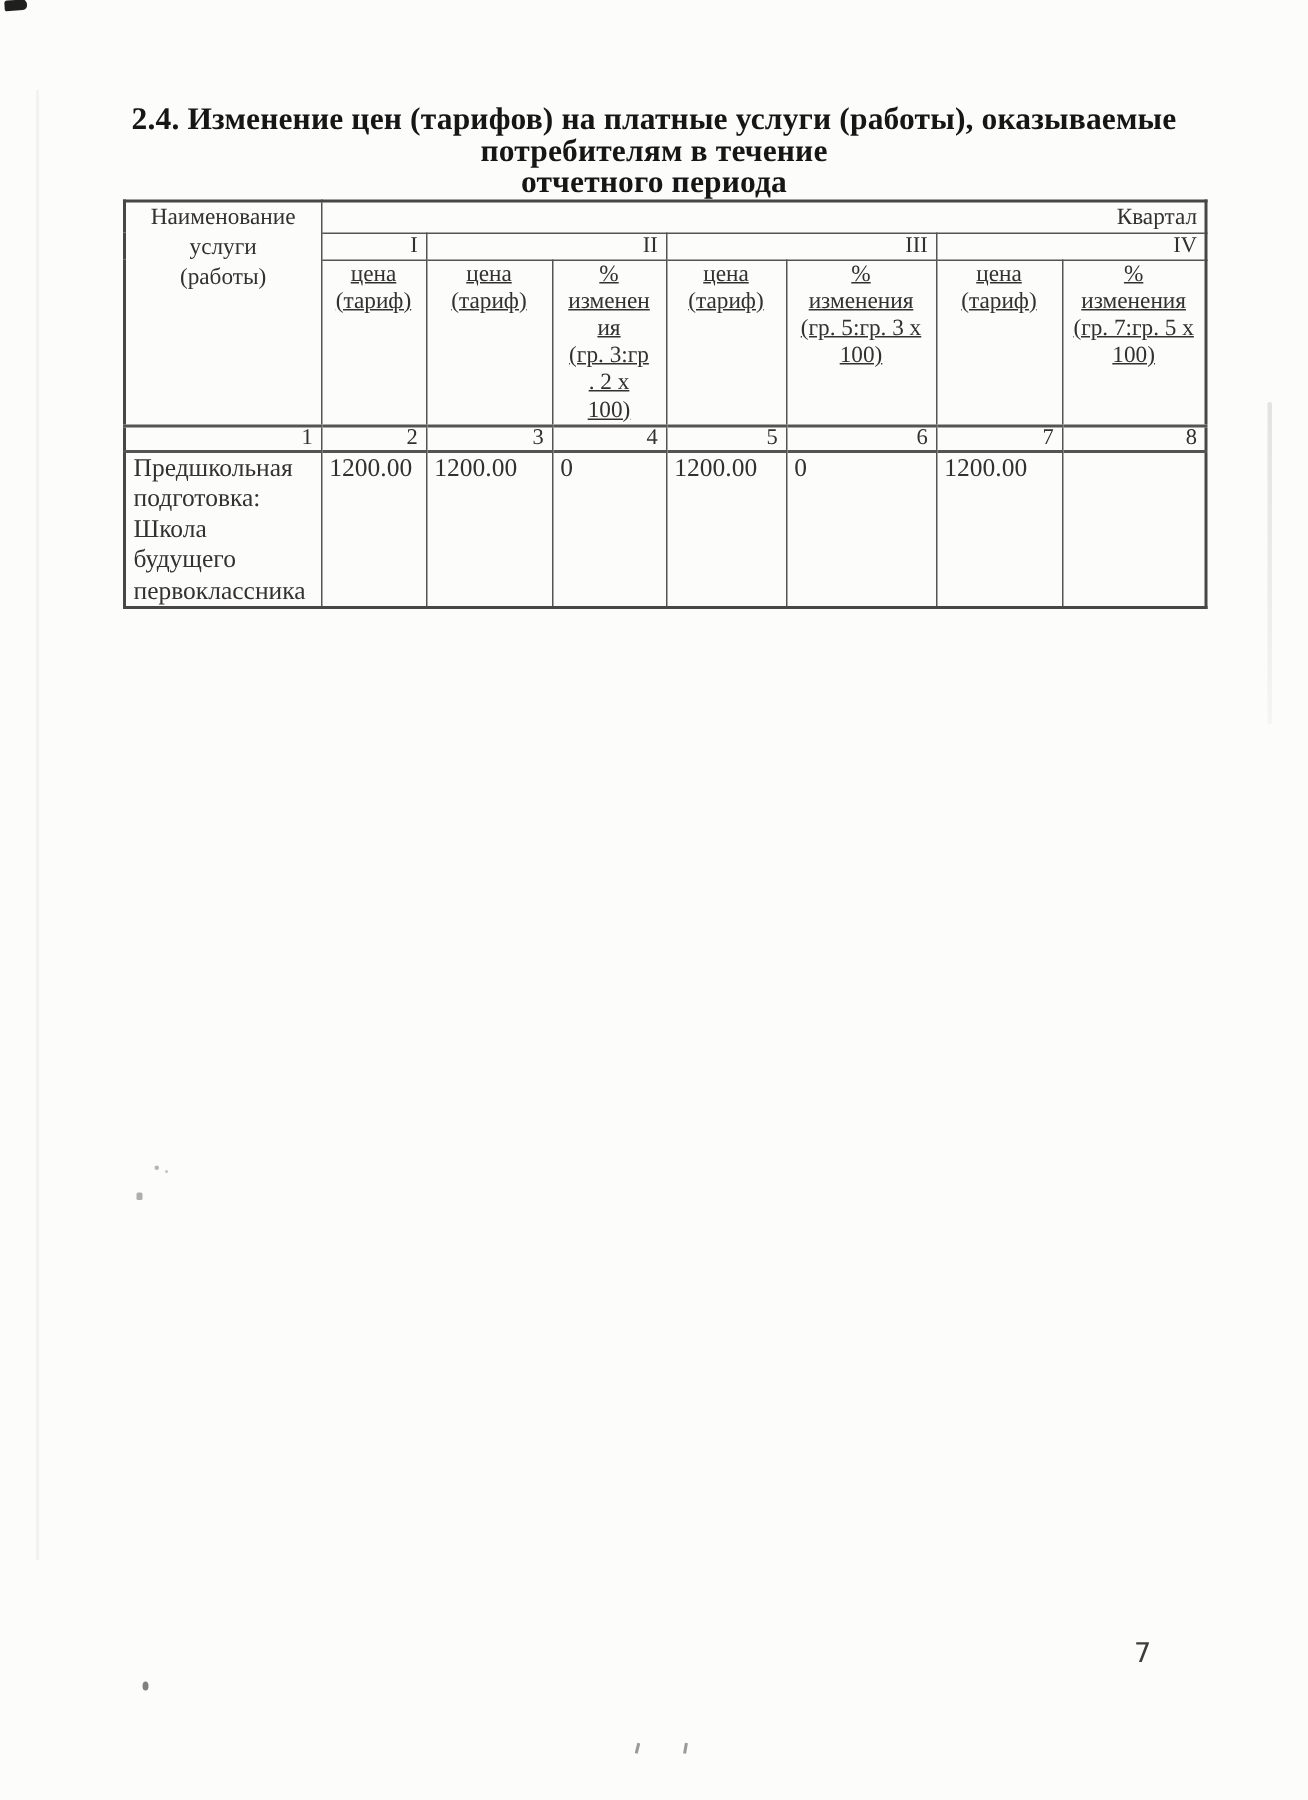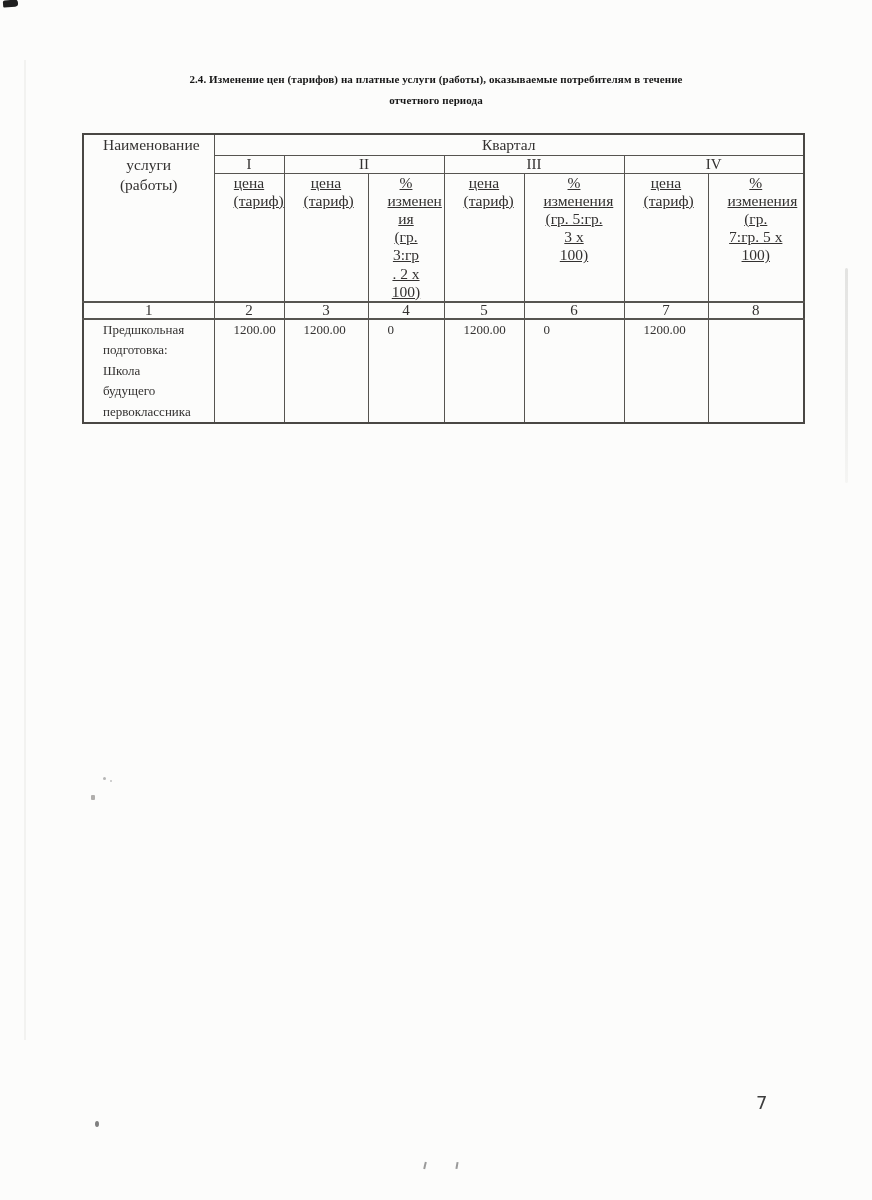--- a/index.html
+++ b/index.html
@@ -13,62 +13,62 @@
     color: #2f2f2f;
   }
 
   
   .heading {
     position: absolute;
     top: 69px;
     left: 56px;
     width: 760px;
     text-align: center;
-    font-size: 11px;
+    font-size: 21px;
     line-height: 21px;
     font-weight: bold;
     color: #161616;
     white-space: pre-line;
     letter-spacing: 0.1px;
   }
 
   
   .report-table {
     position: absolute;
     top: 133px;
     left: 82px;
     border-collapse: collapse;
     table-layout: fixed;
     width: 721px;
     font-size: 15.5px;
     color: #333130;
   }
   .report-table td, .report-table th {
     border: 1px solid #565450;
-    padding: 0 19px;
+    padding: 0 5px;
     font-weight: normal;
     overflow: hidden;
   }
   .report-table { border: 2px solid #494744; }
   .row-group    { height: 21px; }
   .row-quarter  { height: 18px; }
   .row-sub      { height: 110px; }
   .row-num      { height: 16px; }
   .row-data     { height: 82px; }
   .row-num td   { border-top-width: 2px; border-bottom-width: 2px; }
 
-  .c-center { text-align: center; vertical-align: middle; }
+  .c-center { text-align: right; vertical-align: middle; }
   .c-top-center { text-align: center; vertical-align: top; }
   .c-top-left { text-align: left; vertical-align: top; }
   .pre { white-space: pre-line; }
   .corner-cell { line-height: 20px; }
   .sub-cell { line-height: 18.2px; padding-top: 2px; text-decoration: underline; }
   .quarter-cell { line-height: 16px; font-size: 15px; }
   .num-cell { line-height: 15px; font-size: 15px; }
-  .data-cell { line-height: 20.5px; font-size: 13px; padding-top: 1px; }
+  .data-cell { line-height: 20.5px; font-size: 17px; padding-top: 1px; }
 
   
   .page-number {
     position: absolute;
     top: 1092px;
     left: 756px;
     font-family: "DejaVu Sans", "Liberation Sans", sans-serif;
     font-size: 18px;
     color: #3d3d3d;
   }

